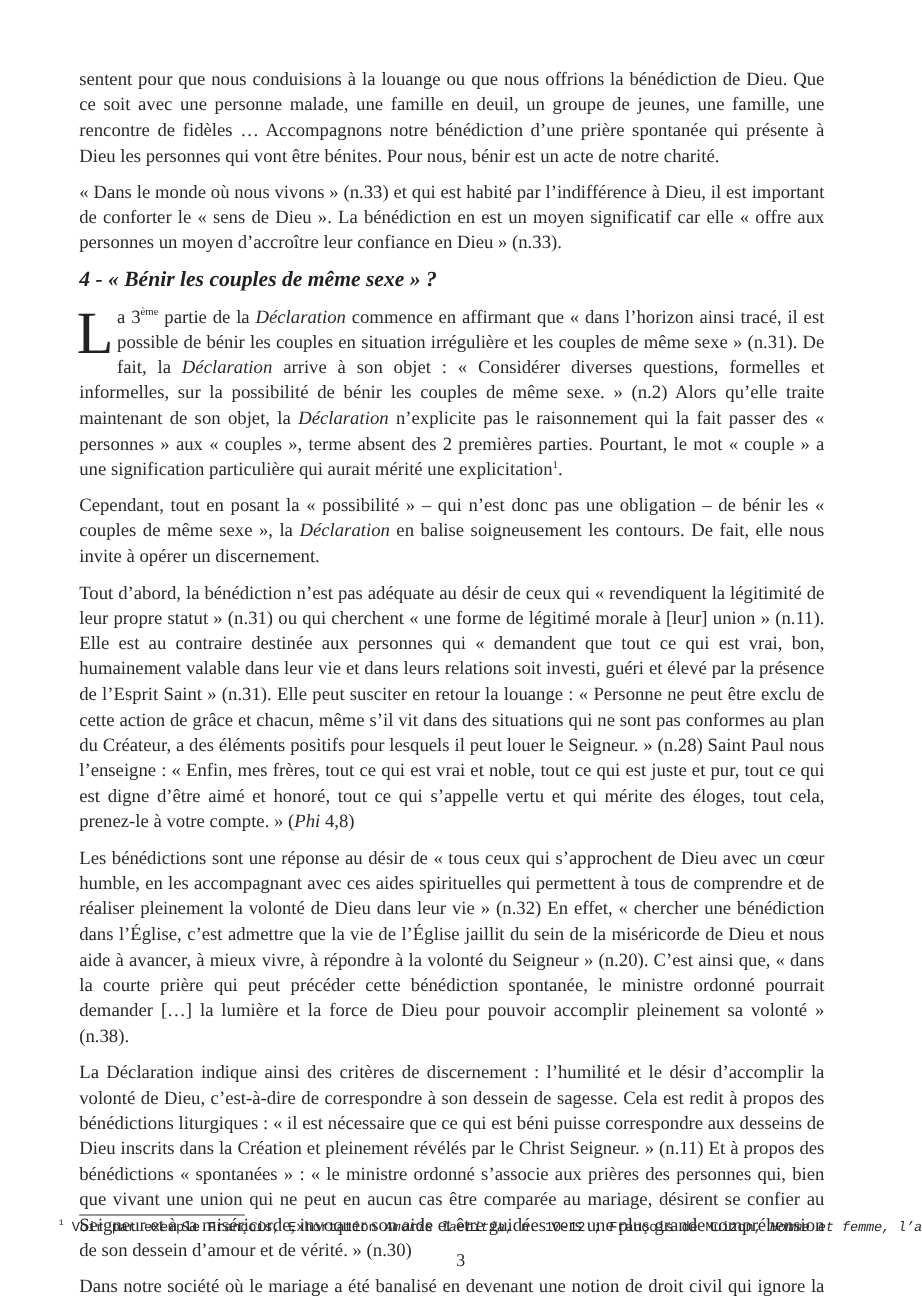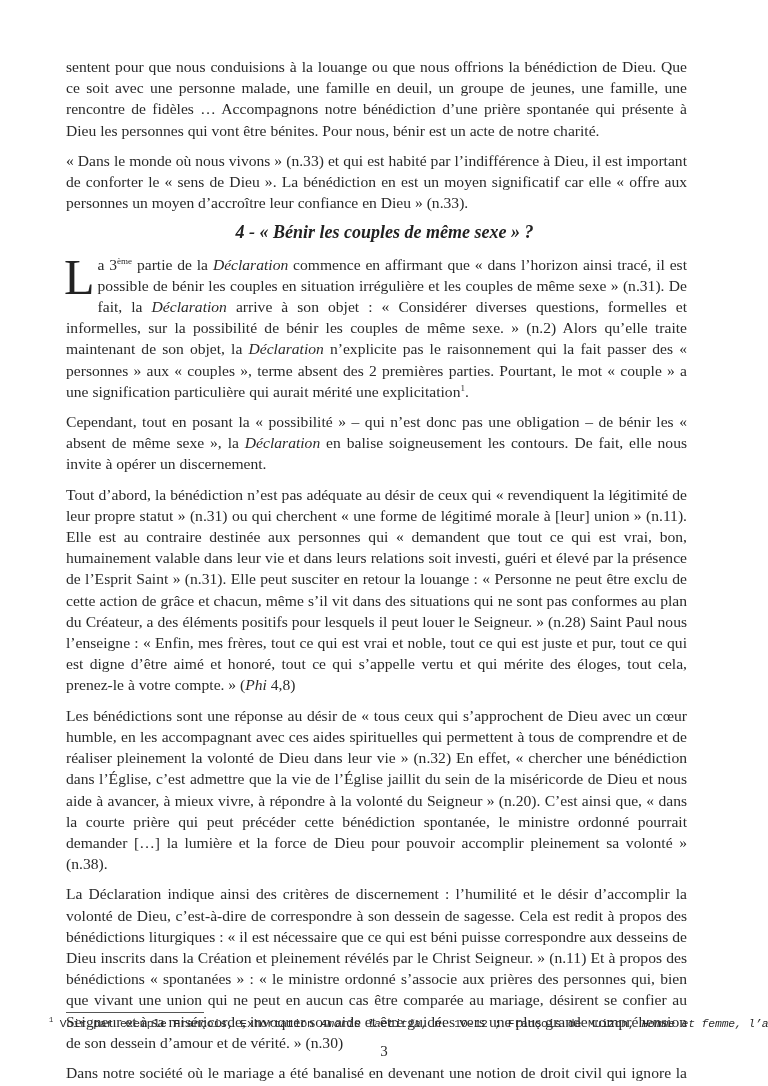--- a/index.html
+++ b/index.html
@@ -5,21 +5,21 @@
   html, body { margin: 0; padding: 0; background: #ffffff; }
   body { width: 768px; height: 1086px; position: relative; overflow: hidden; }
   .page {
     position: absolute; left: 66px; top: 56px; width: 637px;
     font-family: "Liberation Serif", "DejaVu Serif", serif;
     font-size: 15.6px; line-height: 21.2px; color: #2a2a2a;
   }
   p { margin: 0 16px 9px 0; text-align: justify; hyphens: manual; }
   .heading {
     font-weight: bold; font-style: italic; font-size: 18px;
-    margin: 6px 0 10px 0; color: #222; text-align: center;
+    margin: 6px 0 10px 0; color: #222;
   }
   .dropcap-para { position: relative; }
   .dropcap {
     float: left; font-size: 50px; line-height: 40px; margin: 3px 3px 0 -2px;
     color: #222;
   }
   sup { font-size: 9px; line-height: 0; vertical-align: super; }
   em { font-style: italic; }
   .footnote-rule {
     position: absolute; left: 66px; top: 1012px; width: 138px; height: 0;
@@ -42,21 +42,21 @@
 <body>
 
 <div class="page">
   <p>sentent pour que nous conduisions à la louange ou que nous offrions la bénédiction de Dieu. Que ce soit avec une personne malade, une famille en deuil, un groupe de jeunes, une famille, une rencontre de fidèles … Accompagnons notre bénédiction d’une prière spontanée qui présente à Dieu les personnes qui vont être bénites. Pour nous, bénir est un acte de notre charité.</p>
   <p>« Dans le monde où nous vivons » (n.33) et qui est habité par l’indifférence à Dieu, il est important de conforter le « sens de Dieu ». La bénédiction en est un moyen significatif car elle « offre aux personnes un moyen d’accroître leur confiance en Dieu » (n.33).</p>
 
   <div class="heading">4 - « Bénir les couples de même sexe » ?</div>
 
   <p class="dropcap-para"><span class="dropcap">L</span><span>a 3</span><sup>ème</sup><span> partie de la </span><em>Déclaration</em><span> commence en affirmant que « dans l’horizon ainsi tracé, il est pos­sible de bénir les couples en situation irrégulière et les couples de même sexe » (n.31). De fait, la </span><em>Déclaration</em><span> arrive à son objet : « Considérer diverses questions, formelles et informelles, sur la possibilité de bénir les couples de même sexe. » (n.2) Alors qu’elle traite maintenant de son objet, la </span><em>Déclaration</em><span> n’explicite pas le raisonnement qui la fait passer des « personnes » aux « couples », terme absent des 2 premières parties. Pourtant, le mot « couple » a une signification particulière qui aurait mérité une explicitation</span><sup>1</sup><span>.</span></p>
 
-  <p><span>Cependant, tout en posant la « possibilité » – qui n’est donc pas une obligation – de bénir les « absent de même sexe », la </span><em>Déclaration</em><span> en balise soigneusement les contours. De fait, elle nous invite à opérer un discernement.</span></p>
+  <p><span>Cependant, tout en posant la « possibilité » – qui n’est donc pas une obligation – de bénir les « couples de même sexe », la </span><em>Déclaration</em><span> en balise soigneusement les contours. De fait, elle nous invite à opérer un discernement.</span></p>
 
   <p><span>Tout d’abord, la bénédiction n’est pas adéquate au désir de ceux qui « revendiquent la légitimité de leur propre statut » (n.31) ou qui cherchent « une forme de légitimé morale à [leur] union » (n.11). Elle est au contraire destinée aux personnes qui « demandent que tout ce qui est vrai, bon, humainement valable dans leur vie et dans leurs relations soit investi, guéri et élevé par la présence de l’Esprit Saint » (n.31). Elle peut susciter en retour la louange : « Personne ne peut être exclu de cette action de grâce et chacun, même s’il vit dans des situations qui ne sont pas conformes au plan du Créateur, a des élé­ments positifs pour lesquels il peut louer le Seigneur. » (n.28) Saint Paul nous l’enseigne : « Enfin, mes frères, tout ce qui est vrai et noble, tout ce qui est juste et pur, tout ce qui est digne d’être aimé et ho­noré, tout ce qui s’appelle vertu et qui mérite des éloges, tout cela, prenez-le à votre compte. » (</span><em>Phi</em><span> 4,8)</span></p>
 
   <p>Les bénédictions sont une réponse au désir de « tous ceux qui s’approchent de Dieu avec un cœur humble, en les accompagnant avec ces aides spirituelles qui permettent à tous de comprendre et de réaliser pleinement la volonté de Dieu dans leur vie » (n.32) En effet, « chercher une bénédiction dans l’Église, c’est admettre que la vie de l’Église jaillit du sein de la miséricorde de Dieu et nous aide à avancer, à mieux vivre, à répondre à la volonté du Seigneur » (n.20). C’est ainsi que, « dans la courte prière qui peut précéder cette bénédiction spontanée, le ministre ordonné pourrait demander […] la lumière et la force de Dieu pour pouvoir accomplir pleinement sa volonté » (n.38).</p>
   <p>La Déclaration indique ainsi des critères de discernement : l’humilité et le désir d’accomplir la volonté de Dieu, c’est-à-dire de correspondre à son dessein de sagesse. Cela est redit à propos des bénédictions liturgiques : « il est nécessaire que ce qui est béni puisse correspondre aux desseins de Dieu inscrits dans la Création et pleinement révélés par le Christ Seigneur. » (n.11) Et à propos des bénédictions « spontanées » : « le ministre ordonné s’associe aux prières des personnes qui, bien que vivant une union qui ne peut en aucun cas être comparée au mariage, désirent se confier au Seigneur et à sa miséri­corde, invoquer son aide et être guidées vers une plus grande compréhension de son dessein d’amour et de vérité. » (n.30)</p>
 
   <p><span>Dans notre société où le mariage a été banalisé en devenant une notion de droit civil qui ignore la spécificité fondatrice de la différence sexuelle, nous avons la mission d’affirmer de façon prophétique, « avec douceur et respect » (1 </span><em>P</em><span> 3,16), la grande beauté du dessein de Dieu qui créa l’être humain, homme et femme, et que le Christ a rappelé. Dans ce contexte, il est donc juste, comme le souligne</span></p>
 </div>
 
 <div class="footnote-rule"></div>

